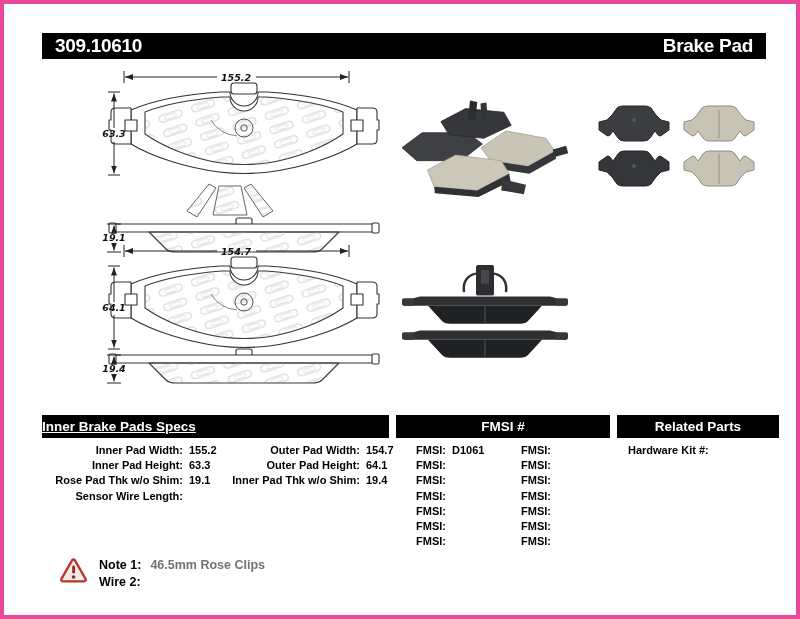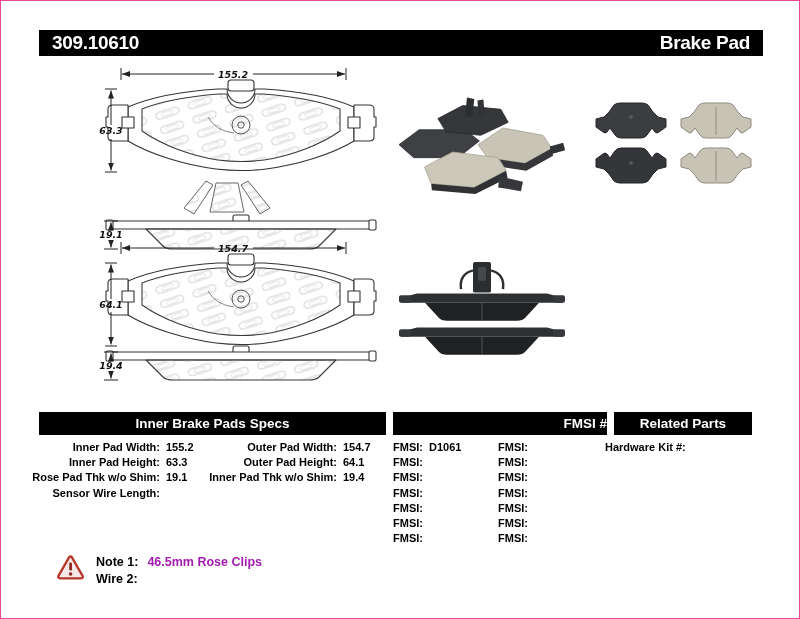--- a/index.html
+++ b/index.html
@@ -1,56 +1,56 @@
 <!DOCTYPE html>
 <html><head>
 <meta charset="utf-8">
 <style>
   html,body{margin:0;padding:0;background:#fff;}
   #page{position:relative;width:800px;height:619px;background:#fff;overflow:hidden;
-        font-family:"Liberation Sans",sans-serif;border:1px solid #ec4899;box-sizing:border-box;}
+        font-family:"Liberation Sans",sans-serif;border:4px solid #ec4899;box-sizing:border-box;}
 
   
   #title-bar{position:absolute;left:38px;top:29px;width:724px;height:26px;background:#000;color:#fff;
              display:flex;justify-content:space-between;align-items:center;padding:0 13px;
              box-sizing:border-box;font-weight:bold;font-size:19px;letter-spacing:-0.3px;}
 
   
   #drawings{position:absolute;left:55px;top:62px;}
   #photos{position:absolute;left:390px;top:85px;}
   .ln{fill:#fff;stroke:#333;stroke-width:1.1;stroke-linejoin:round;}
   .wmf{fill:url(#wm);stroke:#3a3a3a;stroke-width:1.1;stroke-linejoin:round;}
   .dim line{stroke:#222;stroke-width:1;}
   .dimtxt{font-family:"DejaVu Sans",sans-serif;font-style:italic;font-weight:bold;font-size:9.5px;
           fill:#111;text-anchor:middle;}
 
   
   .thbar{position:absolute;top:411px;height:23px;background:#000;color:#fff;font-weight:bold;
          font-size:13.5px;display:flex;align-items:center;justify-content:center;box-sizing:border-box;}
   #th-specs{left:38px;width:347px;}
-  #th-specs span{flex:1;text-align:center;}
-  #th-fmsi{left:392px;width:214px;justify-content:flex-end;}
-  #th-related{left:613px;width:138px;}
+  #th-specs span{flex:1;text-decoration:underline;}
+  #th-fmsi{left:392px;width:214px;}
+  #th-related{left:613px;width:162px;}
 
   
   .spec-col{position:absolute;top:438px;font-size:11px;font-weight:bold;color:#000;}
   .spec-row{display:flex;height:15.3px;align-items:center;white-space:nowrap;}
-  .spec-label{display:inline-block;text-align:right;}
+  .spec-label{display:inline-block;text-align:right;margin-left:20px;}
   #col-inner{left:30px;} #col-inner .spec-label{width:129px;}
   #col-outer{left:205px;} #col-outer .spec-label{width:131px;}
   #col-fmsi1{left:392px;} #col-fmsi1 .spec-label{width:30px;text-align:left;}
   #col-fmsi2{left:497px;} #col-fmsi2 .spec-label{width:30px;text-align:left;}
   #col-related{left:604px;} #col-related .spec-label{text-align:left;}
   .spec-value{margin-left:6px;}
 
   
   #warning-icon{position:absolute;left:56px;top:554px;}
   .note-row{position:absolute;left:95px;font-size:12.5px;font-weight:bold;color:#000;white-space:nowrap;}
   #note1{top:554px;} #note2{top:571px;}
-  .note-value{margin-left:9px;color:#a21caf;}
+  .note-value{margin-left:9px;color:#737373;}
 </style>
 </head>
 <body>
 
 <div id="page">
 
   <div id="title-bar">
     <span>309.10610</span>
     <span>Brake Pad</span>
   </div>

